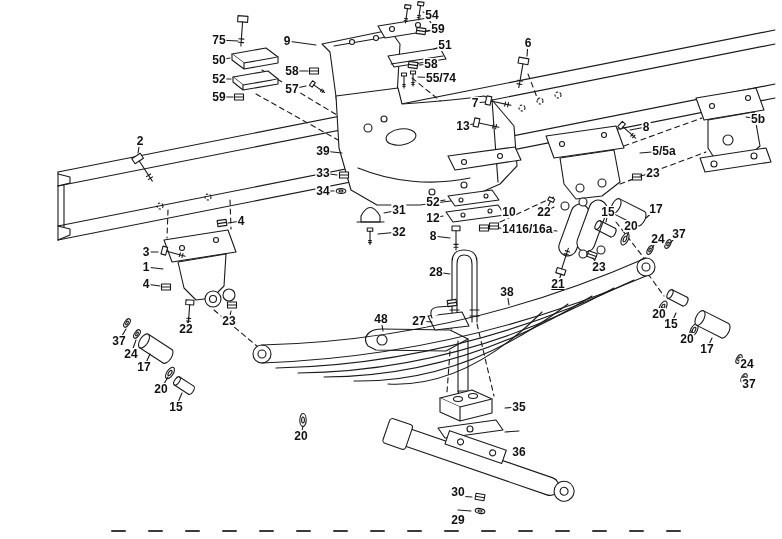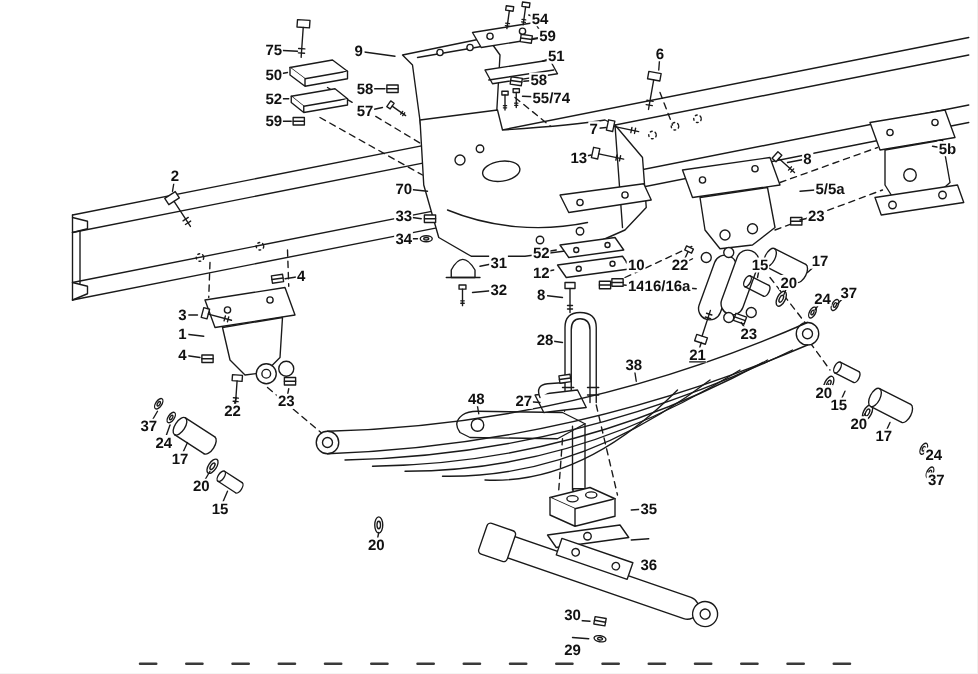--- a/index.html
+++ b/index.html
@@ -379,21 +379,21 @@
       <span class="callout" style="left: 445px; top: 45px;">51</span>
       <span class="callout" style="left: 431px; top: 64px;">58</span>
       <span class="callout" style="left: 441px; top: 78px;">55/74</span>
       <span class="callout" style="left: 528px; top: 43px;">6</span>
       <span class="callout" style="left: 475px; top: 103px;">7</span>
       <span class="callout" style="left: 463px; top: 126px;">13</span>
       <span class="callout" style="left: 646px; top: 127px;">8</span>
       <span class="callout" style="left: 758px; top: 119px; text-align: center;">5b</span>
       <span class="callout" style="left: 664px; top: 151px;">5/5a</span>
       <span class="callout" style="left: 140px; top: 141px;">2</span>
-      <span class="callout" style="left: 323px; top: 151px;">70</span>
+      <span class="callout" style="left: 323px; top: 151px;">39</span>
       <span class="callout" style="left: 323px; top: 173px;">33</span>
       <span class="callout" style="left: 323px; top: 191px;">34</span>
       <span class="callout" style="left: 653px; top: 173px;">23</span>
       <span class="callout" style="left: 399px; top: 210px;">31</span>
       <span class="callout" style="left: 399px; top: 232px;">32</span>
       <span class="callout" style="left: 433px; top: 202px;">52</span>
       <span class="callout" style="left: 433px; top: 218px;">12</span>
       <span class="callout" style="left: 509px; top: 212px;">10</span>
       <span class="callout" style="left: 509px; top: 229px;">14</span>
       <span class="callout" style="left: 433px; top: 236px;">8</span>

